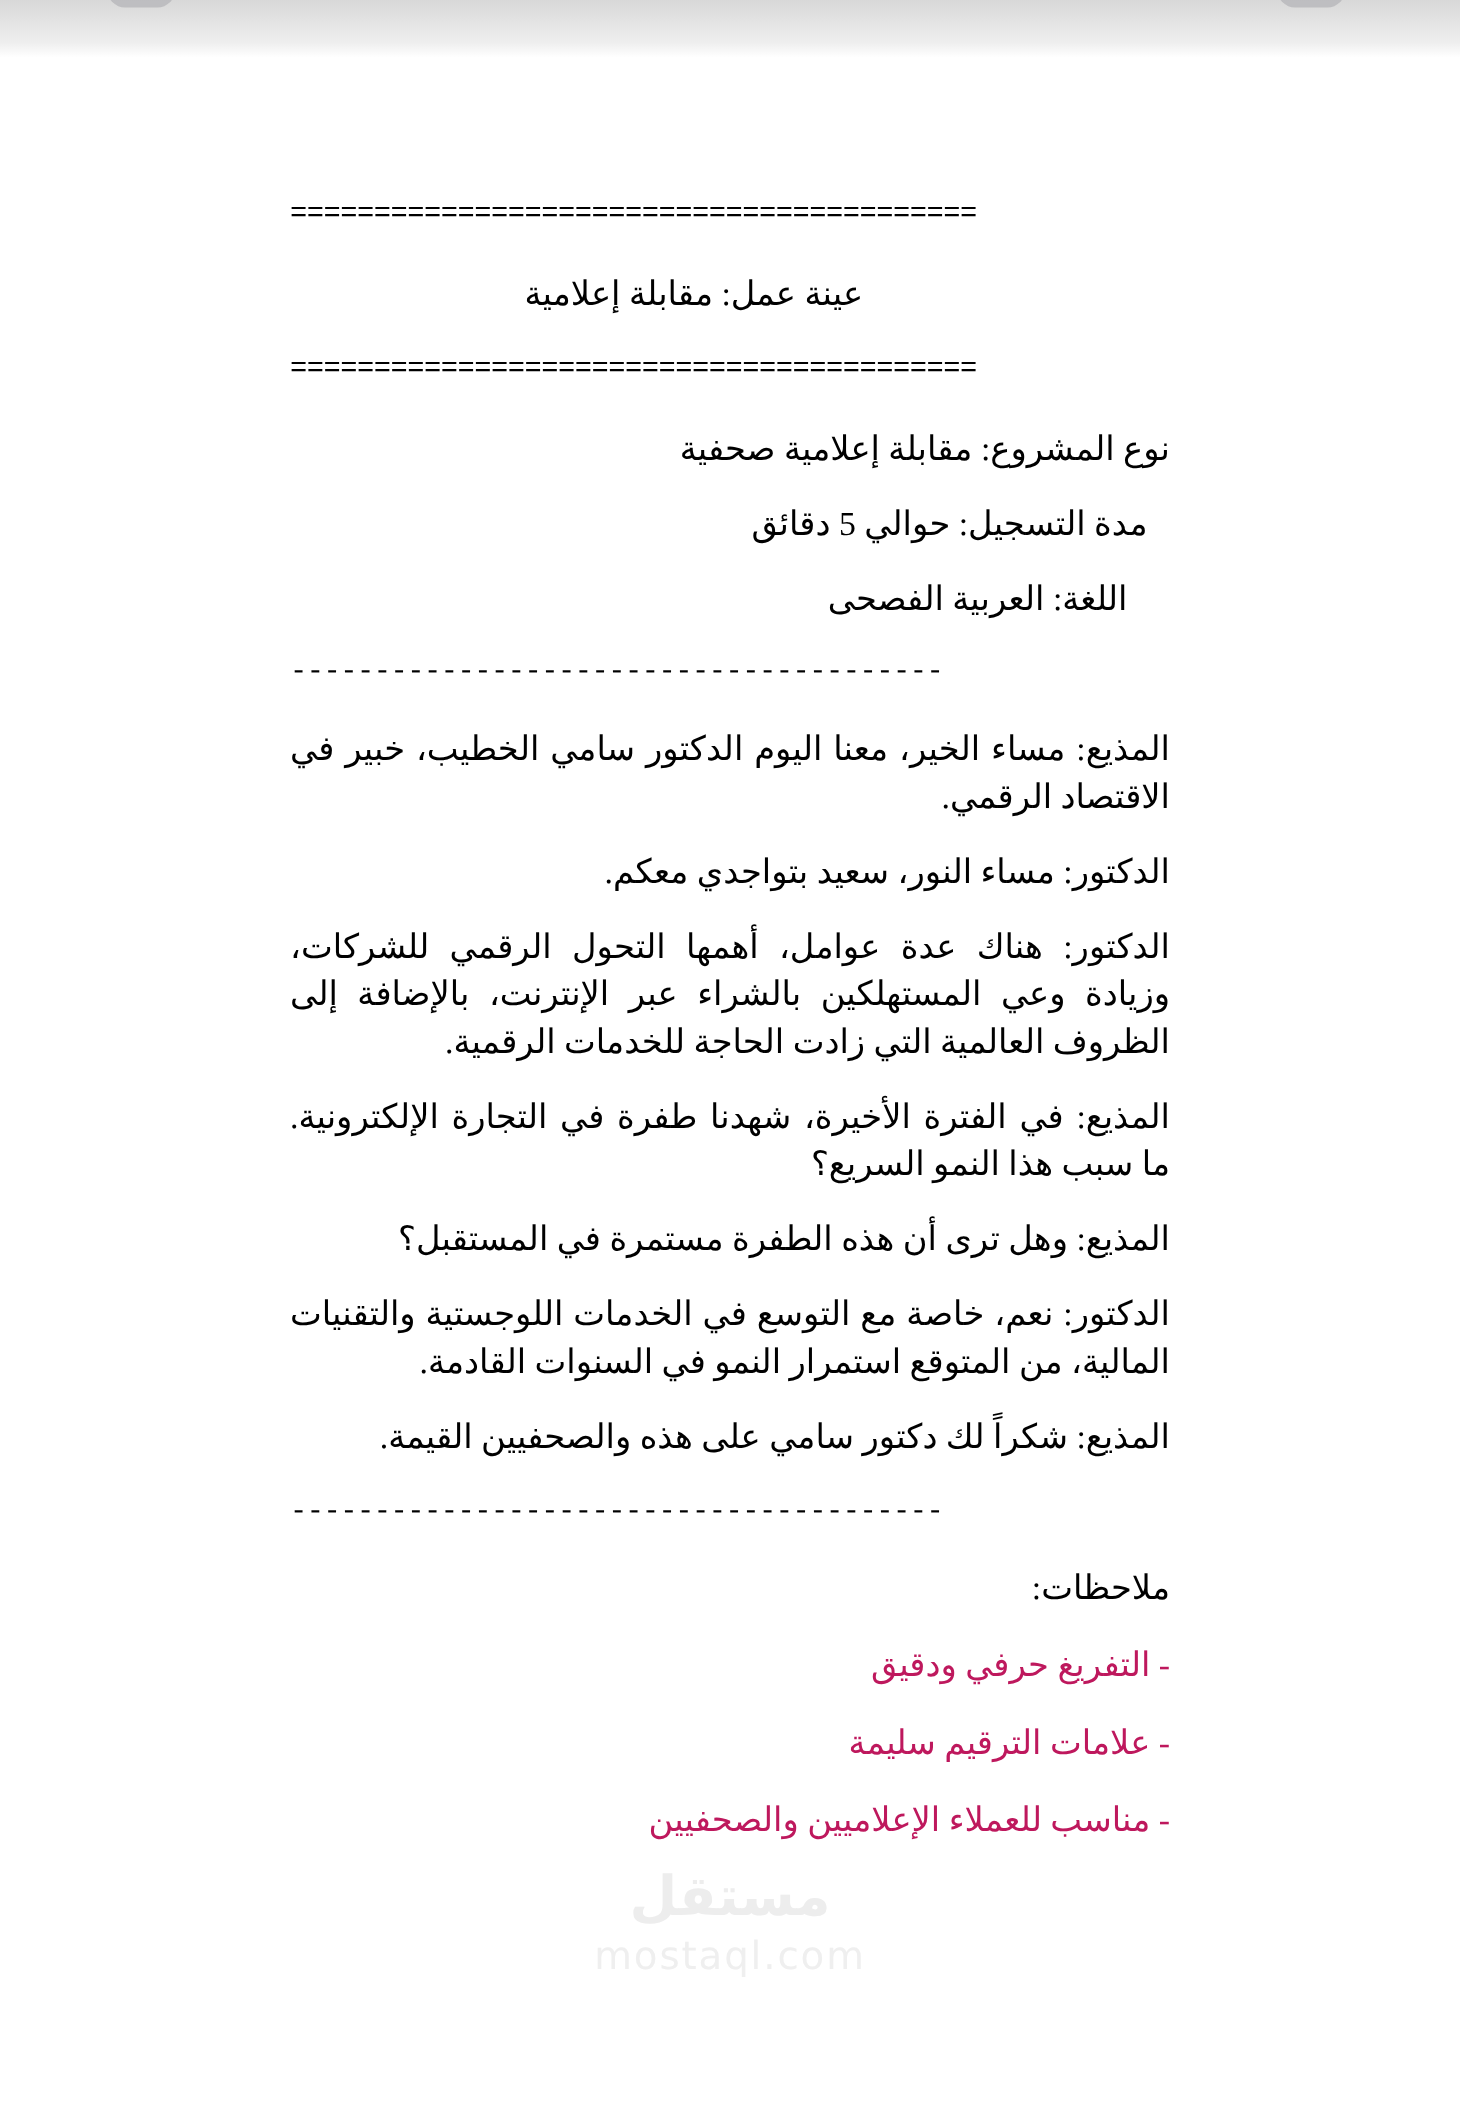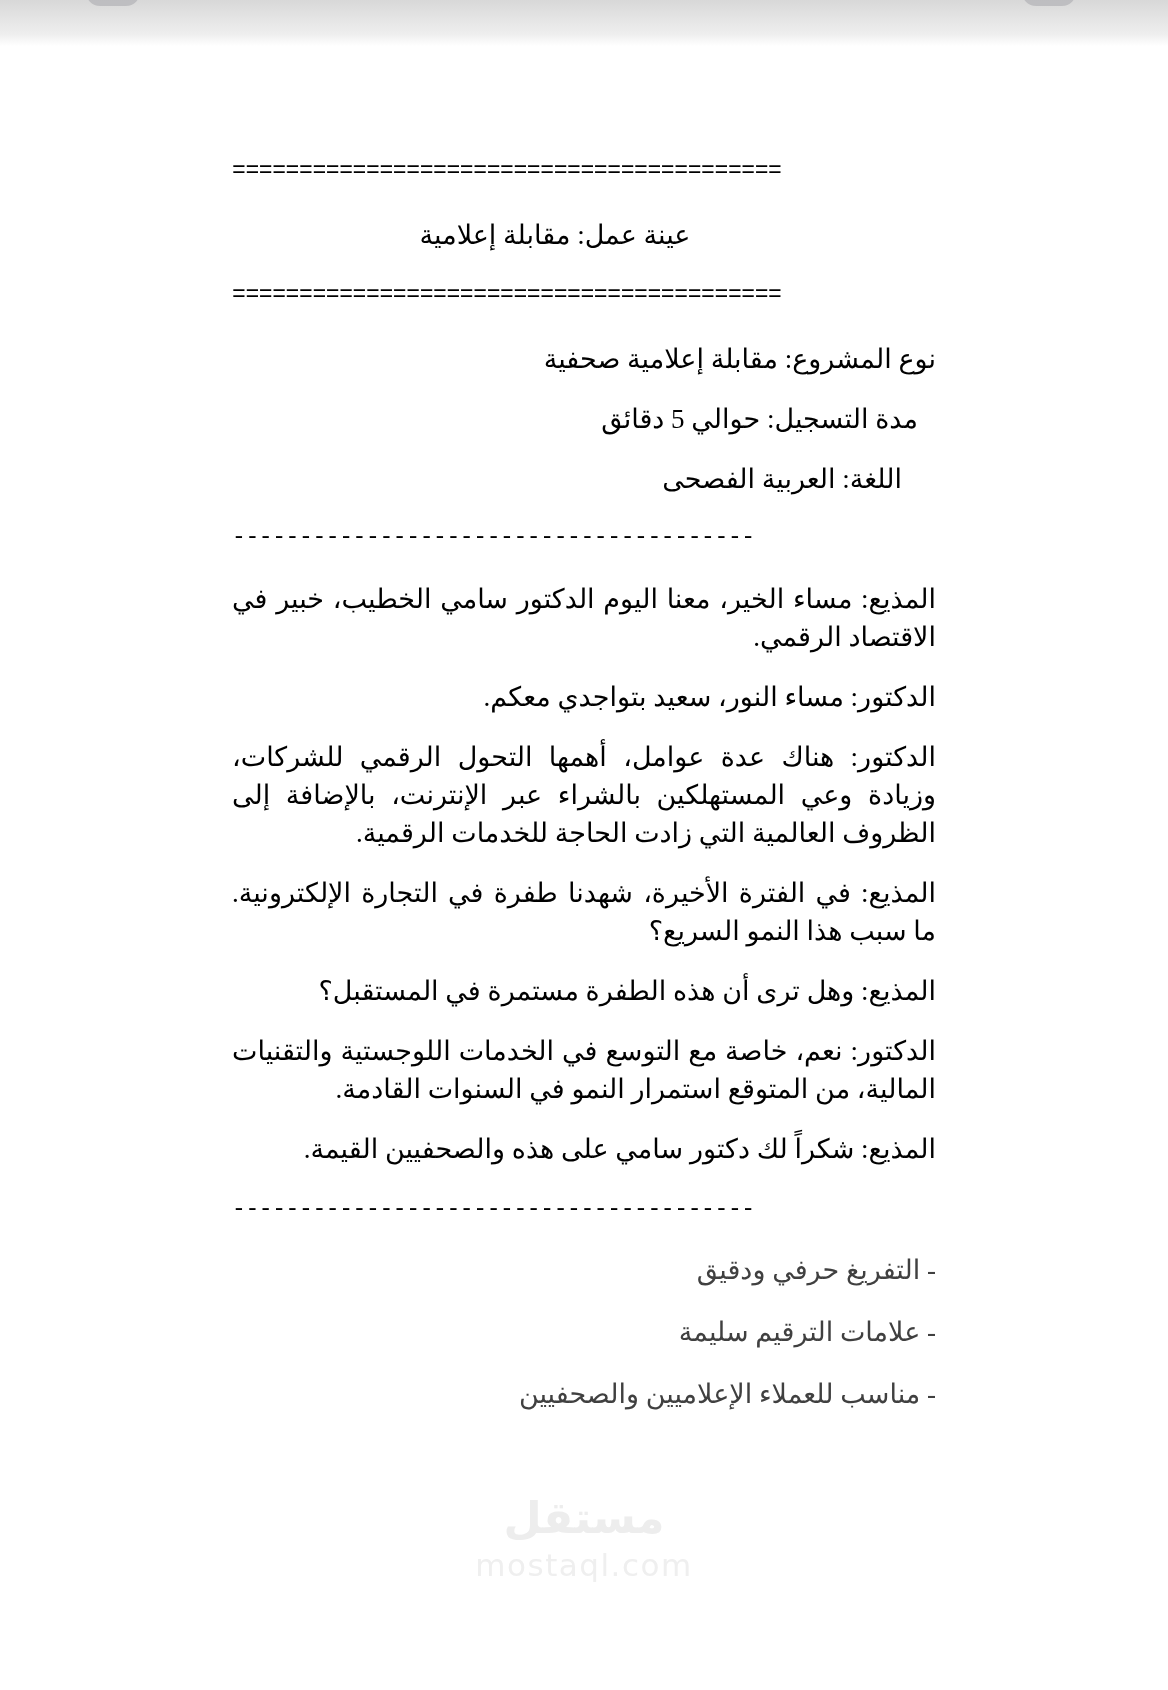--- a/index.html
+++ b/index.html
@@ -113,21 +113,21 @@
   .notes-heading {
     font-size: 27px;
     line-height: 36px;
     color: #000;
     margin: 0 0 26px 0;
   }
 
   .note-item {
     font-size: 27px;
     line-height: 36px;
-    color: #404040;
+    color: #be185d;
     margin: 0 0 26px 0;
   }
 
   
   .watermark {
     position: absolute;
     left: 0;
     right: 0;
     top: 1448px;
     display: flex;
@@ -182,20 +182,21 @@
       <p class="dialog-line">المذيع: مساء الخير، معنا اليوم الدكتور سامي الخطيب، خبير في الاقتصاد الرقمي.</p>
       <p class="dialog-line">الدكتور: مساء النور، سعيد بتواجدي معكم.</p>
       <p class="dialog-line">الدكتور: هناك عدة عوامل، أهمها التحول الرقمي للشركات، وزيادة وعي المستهلكين بالشراء عبر الإنترنت، بالإضافة إلى الظروف العالمية التي زادت الحاجة للخدمات الرقمية.</p>
       <p class="dialog-line">المذيع: في الفترة الأخيرة، شهدنا طفرة في التجارة الإلكترونية. ما سبب هذا النمو السريع؟</p>
       <p class="dialog-line">المذيع: وهل ترى أن هذه الطفرة مستمرة في المستقبل؟</p>
       <p class="dialog-line">الدكتور: نعم، خاصة مع التوسع في الخدمات اللوجستية والتقنيات المالية، من المتوقع استمرار النمو في السنوات القادمة.</p>
       <p class="dialog-line">المذيع: شكراً لك دكتور سامي على هذه والصحفيين القيمة.</p>
 
       <div class="rule-dash">---------------------------------------</div>
 
+      <p class="notes-heading">ملاحظات:</p>
 
       <p class="note-item">- التفريغ حرفي ودقيق</p>
       <p class="note-item">- علامات الترقيم سليمة</p>
       <p class="note-item">- مناسب للعملاء الإعلاميين والصحفيين</p>
 
     </div>
 
     <div class="watermark">
       <div class="wm-arabic">مستقل</div>
       <div class="wm-latin">mostaql.com</div>

